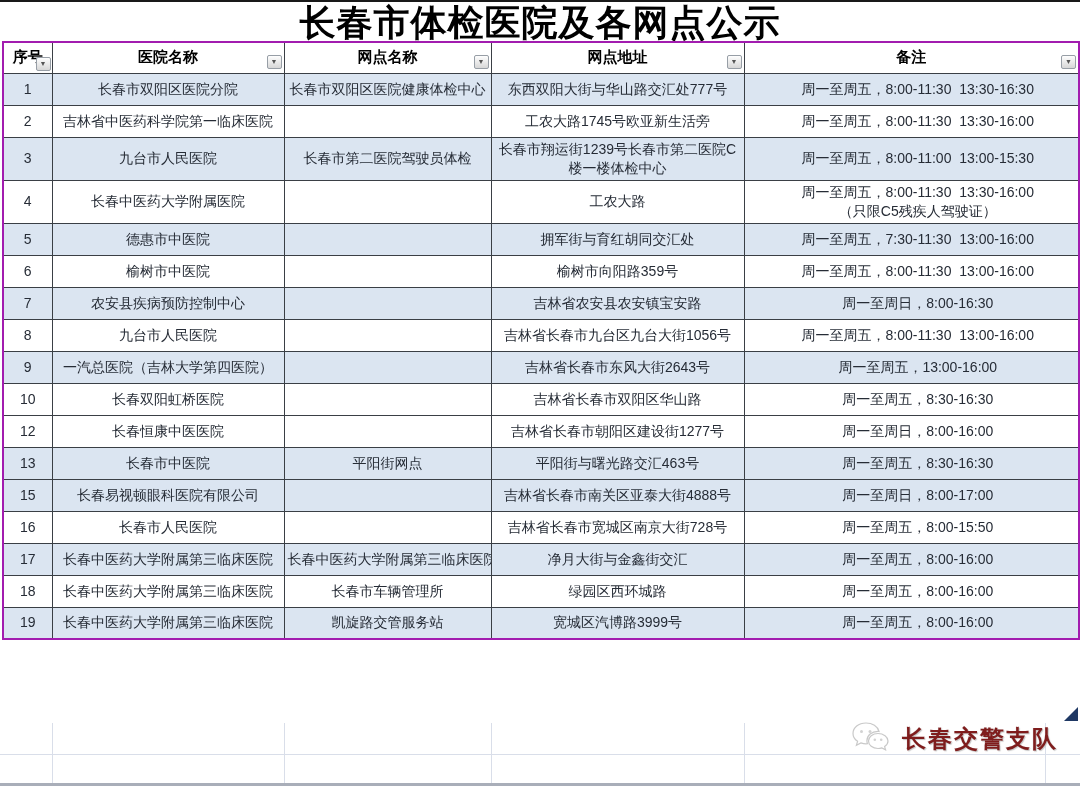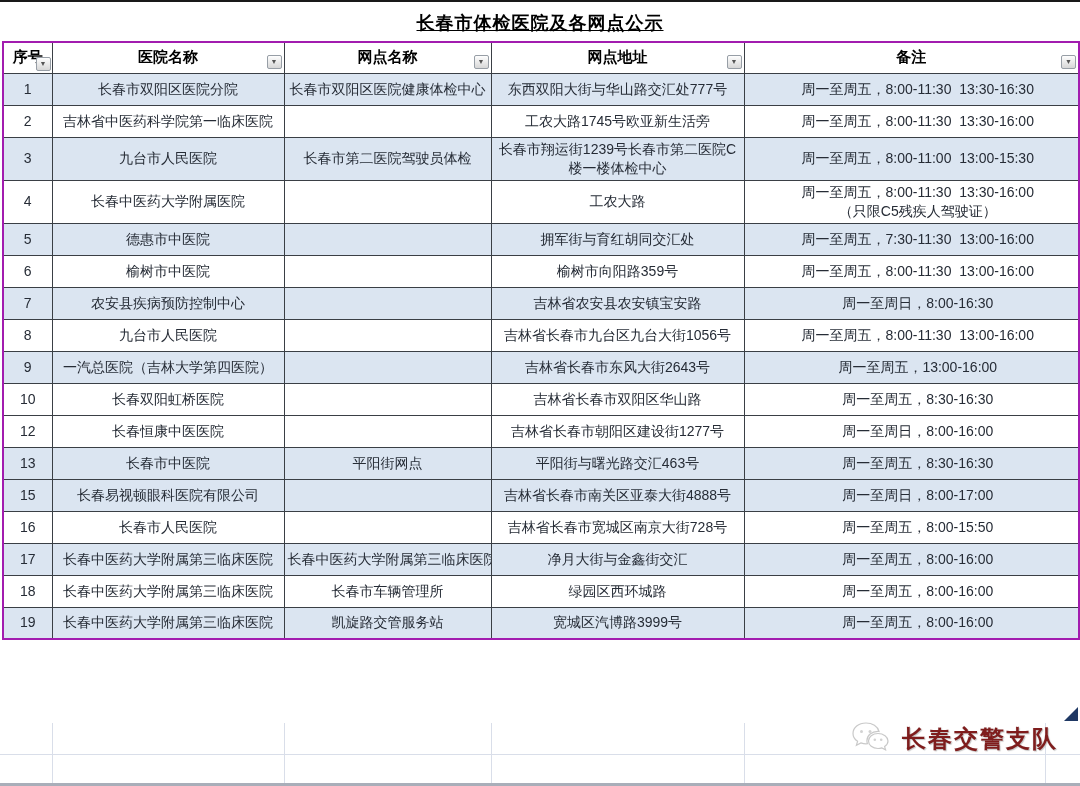--- a/index.html
+++ b/index.html
@@ -11,21 +11,21 @@
   }
   *{box-sizing:border-box;}
   html,body{margin:0;padding:0;background:#fff;}
   body{font-family:"Liberation Sans","DejaVu Sans",sans-serif;}
   .screen{position:relative;width:1080px;height:786px;background:#fff;overflow:hidden;}
 
   .top-edge{position:absolute;left:0;top:0;width:1080px;height:2px;background:#191919;}
   .bottom-edge{position:absolute;left:0;top:783px;width:1080px;height:3px;background:#a9aeb9;}
 
   .title{position:absolute;left:0;top:5px;width:1080px;height:36px;line-height:36px;
-         text-align:center;font-size:18px;font-weight:bold;color:#000;letter-spacing:1px;text-decoration:underline;}
+         text-align:center;font-size:36px;font-weight:bold;color:#000;letter-spacing:1px;}
 
   table.sheet{position:absolute;left:2px;top:41px;width:1076px;border-collapse:collapse;
               table-layout:fixed;border:2px solid #a21caf;}
   .sheet th,.sheet td{border:1px solid var(--grid-dark);overflow:hidden;color:var(--text);}
   .sheet th{height:31px;background:#fff;font-size:15px;font-weight:bold;color:#000;
             text-align:center;vertical-align:middle;position:relative;padding:0 2px;}
   .sheet td{height:32px;font-size:14px;text-align:center;vertical-align:middle;
             padding:2px 3px;line-height:19px;}
   tr.band td{background:var(--band);}
   td.c-hospital,td.c-branch{white-space:nowrap;}

